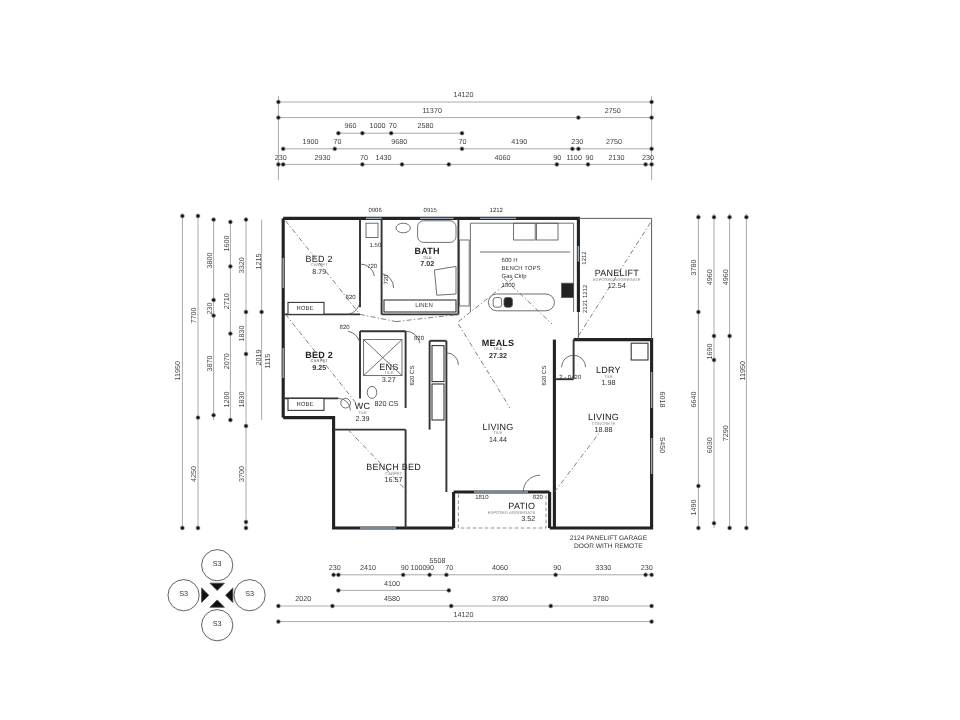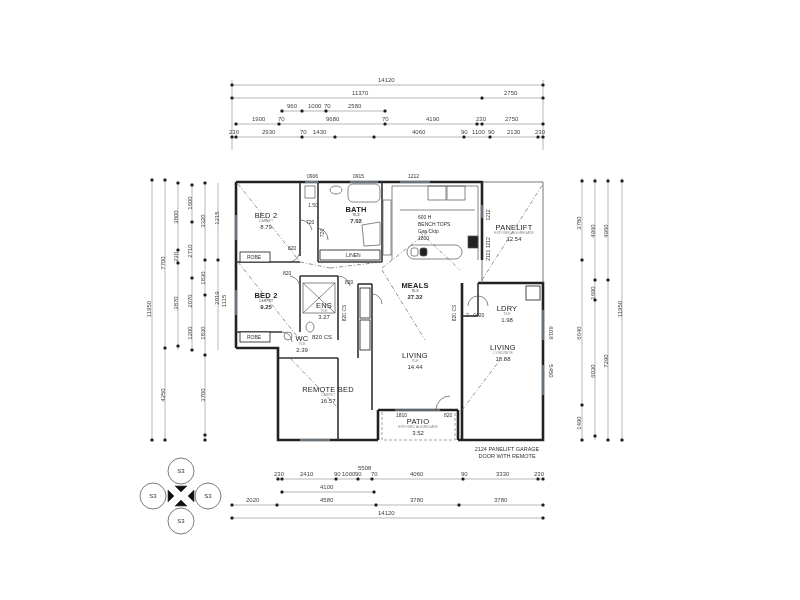--- a/index.html
+++ b/index.html
@@ -292,25 +292,25 @@
   <div class="room-name">LIVING</div>
   <div class="room-sub">TILE</div>
   <div class="room-area">14.44</div>
 </div>
 <div class="room-label" style="left:482px;top:344px;width:42px;">
   <div class="room-name">LIVING</div>
   <div class="room-sub">CONCRETE</div>
   <div class="room-area">18.88</div>
 </div>
 <div class="room-label" style="left:298px;top:386px;width:60px;">
-  <div class="room-name">REMOTE BED</div>
+  <div class="room-name">BENCH BED</div>
   <div class="room-sub">CARPET</div>
   <div class="room-area">16.57</div>
 </div>
-<div class="room-label" style="left:390px;top:418px;width:56px;">
+<div class="room-label" style="left:390px;top:418px;width:56px;text-align:right;">
   <div class="room-name">PATIO</div>
   <div class="room-sub">EXPOSED AGGREGATE</div>
   <div class="room-area">3.52</div>
 </div>
 
 <div class="small" style="left:247px;top:254px;">ROBE</div>
 <div class="small" style="left:247px;top:334px;">ROBE</div>
 <div class="small" style="left:346px;top:252px;">LINEN</div>
 <div class="small" style="left:312px;top:334px;font-size:6px;">820 CS</div>
 <div class="small v" style="left:336px;top:310px;transform:rotate(-90deg);">820 CS</div>

